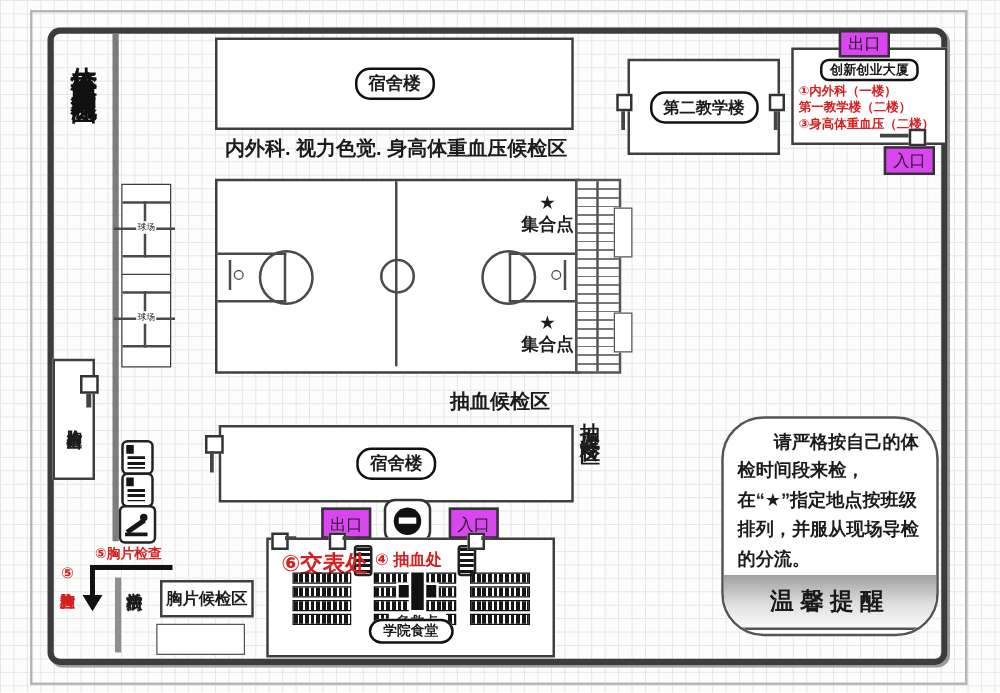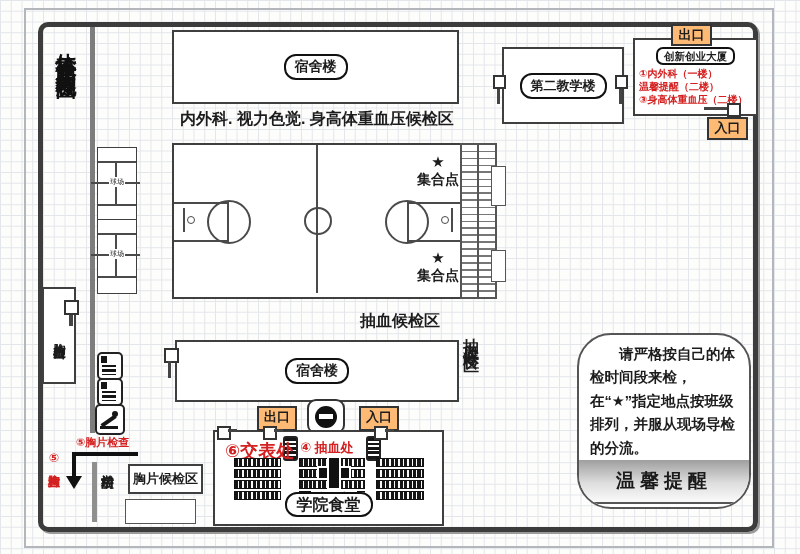--- a/index.html
+++ b/index.html
@@ -9,21 +9,21 @@
         background-image:linear-gradient(#e3e6ea 1px,transparent 1px),
                          linear-gradient(90deg,#e3e6ea 1px,transparent 1px);
         background-size:10.75px 10.75px;}
   .abs{position:absolute;}
   .frame{position:absolute;left:24px;top:8px;width:746px;height:536px;border:2px solid #b3b7bb;}
   .wall{position:absolute;left:38px;top:22px;width:710px;height:500px;border:5px solid #3c3c3c;border-radius:10px;box-shadow:2px 2px 0 #9a9a9a;}
   .box{position:absolute;background:#fff;border:2px solid #3f3f3f;}
   .thin{border-width:1.5px;}
   .cbox{display:flex;align-items:center;justify-content:center;}
   .pill{background:#fff;border:2.5px solid #111;border-radius:12px;padding:2px 9px;font-weight:bold;white-space:nowrap;}
-  .gate{position:absolute;background:#fdba74;border:2px solid #333;font-weight:bold;font-size:13px;display:flex;align-items:flex-start;justify-content:center;z-index:5;}
+  .gate{position:absolute;background:#d946ef;border:2px solid #333;font-weight:normal;font-size:13px;display:flex;align-items:flex-end;justify-content:center;z-index:5;}
   .vtext{writing-mode:vertical-rl;text-orientation:upright;font-weight:bold;}
   .red{color:#d42020;}
   .ln{position:absolute;background:#4a4a4a;}
   .bench{position:absolute;height:7px;border:1px solid #111;
          background:repeating-linear-gradient(90deg,#161616 0 3px,#fafafa 3px 4.5px);}
   .post{position:absolute;width:11px;height:21px;border:2px solid #222;border-radius:3px;background:repeating-linear-gradient(180deg,#161616 0 2.5px,#fff 2.5px 4.5px);}
   .flag{position:absolute;width:10px;height:10px;background:#fff;border:2px solid #333;z-index:6;}
   .tail{position:absolute;background:#444;z-index:6;}
   .veh{position:absolute;border:2px solid #222;border-radius:5px;background:#fff;}
   .star{position:absolute;font-size:15px;font-weight:bold;text-align:center;}
@@ -104,21 +104,21 @@
   <div class="tail" style="left:619px;top:89px;width:3px;height:15px;"></div>
 
   <div class="gate" style="left:671px;top:24px;width:37px;height:18px;">
     <span>出口</span>
   </div>
   <div class="box" style="left:633px;top:38px;width:121px;height:74px;">
     <div style="text-align:center;margin-top:6px;">
       <span class="pill" style="font-size:10.5px;border-width:2px;border-radius:7px;padding:1px 6px;">创新创业大厦</span>
     </div>
     <div class="redline red" style="margin:3px 0 0 4px;">①内外科（一楼）</div>
-    <div class="redline red" style="margin-left:4px;">温馨提醒（二楼）</div>
+    <div class="redline red" style="margin-left:4px;">第一教学楼（二楼）</div>
     <div class="redline red" style="margin-left:4px;">③身高体重血压（二楼）</div>
   </div>
   <div class="tail" style="left:704px;top:107px;width:23px;height:3px;"></div>
   <div class="flag" style="left:727px;top:103px;"></div>
   <div class="gate" style="left:707px;top:117px;width:37px;height:19px;">
     <span>入口</span>
   </div>
 
 
   <div class="abs" style="left:345px;top:311px;width:110px;font-size:16px;font-weight:bold;text-align:center;white-space:nowrap;">抽血候检区</div>
@@ -193,21 +193,21 @@
     <div class="bench" style="left:161px;top:26px;width:46px;"></div>
     <div class="bench" style="left:161px;top:37px;width:46px;"></div>
     <div class="bench" style="left:161px;top:48px;width:46px;"></div>
     <div class="bench" style="left:161px;top:59px;width:46px;"></div>
 
     <div class="abs" style="left:104px;top:36px;width:30px;height:10px;background:#111;box-shadow:0 0 0 2px #fff;"></div>
     <div class="abs" style="left:114px;top:26px;width:10px;height:30px;background:#111;box-shadow:0 0 0 2px #fff;"></div>
     <div class="abs" style="left:96px;top:58px;width:46px;text-align:center;font-size:11px;font-weight:bold;background:#fff;">急救点</div>
 
     <div class="abs" style="left:50%;top:63px;transform:translateX(-50%);">
-      <span class="pill" style="font-size:16px;padding:2px 10px;">学院食堂</span>
+      <span class="pill" style="font-size:11px;padding:2px 10px;">学院食堂</span>
     </div>
   </div>
 
   <div class="abs" style="left:577px;top:333px;width:170px;height:172px;background:#fff;border:2.5px solid #555;border-radius:34px;overflow:hidden;">
     <div style="padding:8px 11px 0 11px;font-size:14.5px;font-weight:700;line-height:1.62;text-indent:2em;">请严格按自己的体检时间段来检，在“★”指定地点按班级排列，并服从现场导检的分流。</div>
     <div style="height:42px;background:linear-gradient(180deg,#9f9f9f,#dedede 55%,#fafafa);border-bottom:2px solid #555;display:flex;align-items:center;justify-content:center;">
       <span style="font-size:19px;font-weight:bold;letter-spacing:5px;color:#1a1a1a;">温馨提醒</span>
     </div>
     <div style="padding:7px 0 0 36px;font-size:15px;font-weight:700;">祝体检顺利！</div>
   </div>

